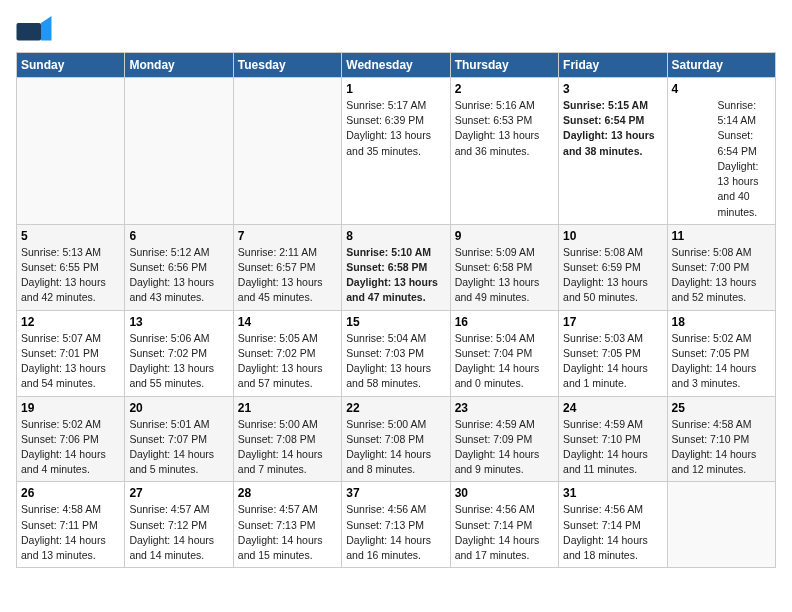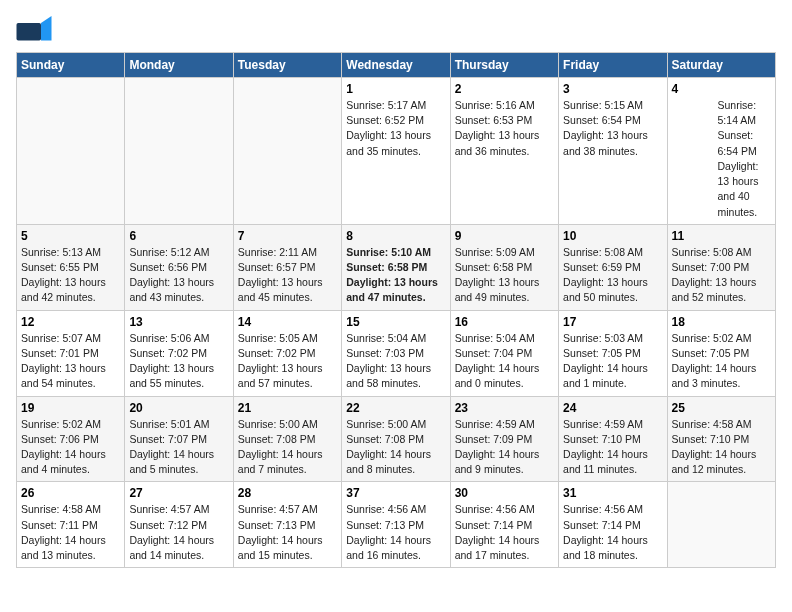--- a/index.html
+++ b/index.html
@@ -119,34 +119,34 @@
       </tr>
   </thead>
   <tbody id="calendar-body">
   <tr>
         <td class="empty-cell"></td>
         <td class="empty-cell"></td>
         <td class="empty-cell"></td>
         <td>
           <span class="day-number">1</span>
           <div class="day-info" style="white-space: pre-line;">Sunrise: 5:17 AM
-Sunset: 6:52 PM
+Sunset: 6:39 PM
 Daylight: 13 hours
 and 35 minutes.</div>
         </td>
         <td>
           <span class="day-number">2</span>
           <div class="day-info" style="white-space: pre-line;">Sunrise: 5:16 AM
 Sunset: 6:53 PM
 Daylight: 13 hours
 and 36 minutes.</div>
         </td>
         <td>
           <span class="day-number">3</span>
-          <div class="day-info" style="white-space: pre-line;">Sunrise: 5:15 AM
+          <div class="day-info" style="white-space: pre-line; font-weight: bold;">Sunrise: 5:15 AM
 Sunset: 6:54 PM
 Daylight: 13 hours
 and 38 minutes.</div>
         </td>
         <td>
           <span class="day-number">4</span>
           <div class="day-info" style="white-space: pre-line; margin-left: 46px;">Sunrise: 5:14 AM
 Sunset: 6:54 PM
 Daylight: 13 hours
 and 40 minutes.</div>

